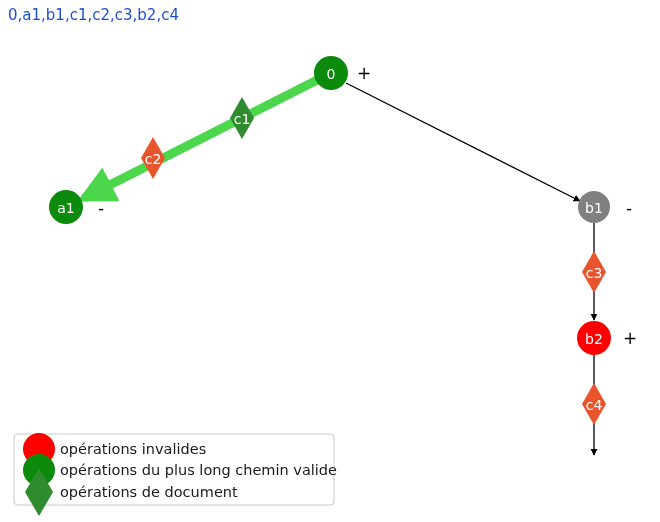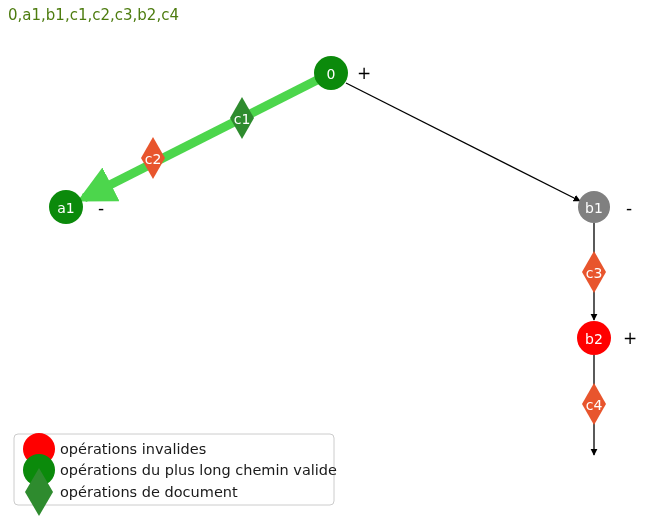--- a/index.html
+++ b/index.html
@@ -12,21 +12,21 @@
     height: 522px;
     position: relative;
     overflow: hidden;
     font-family: "DejaVu Sans", sans-serif;
   }
   #canvas-title {
     position: absolute;
     left: 8px;
     top: 6px;
     font-size: 15px;
-    color: #4d7c0f;
+    color: #1d4ed8;
     font-family: "DejaVu Sans", sans-serif;
     white-space: nowrap;
   }
   #graph-svg {
     position: absolute;
     left: 0;
     top: 0;
   }
   .node-label {
     font-family: "DejaVu Sans", sans-serif;

